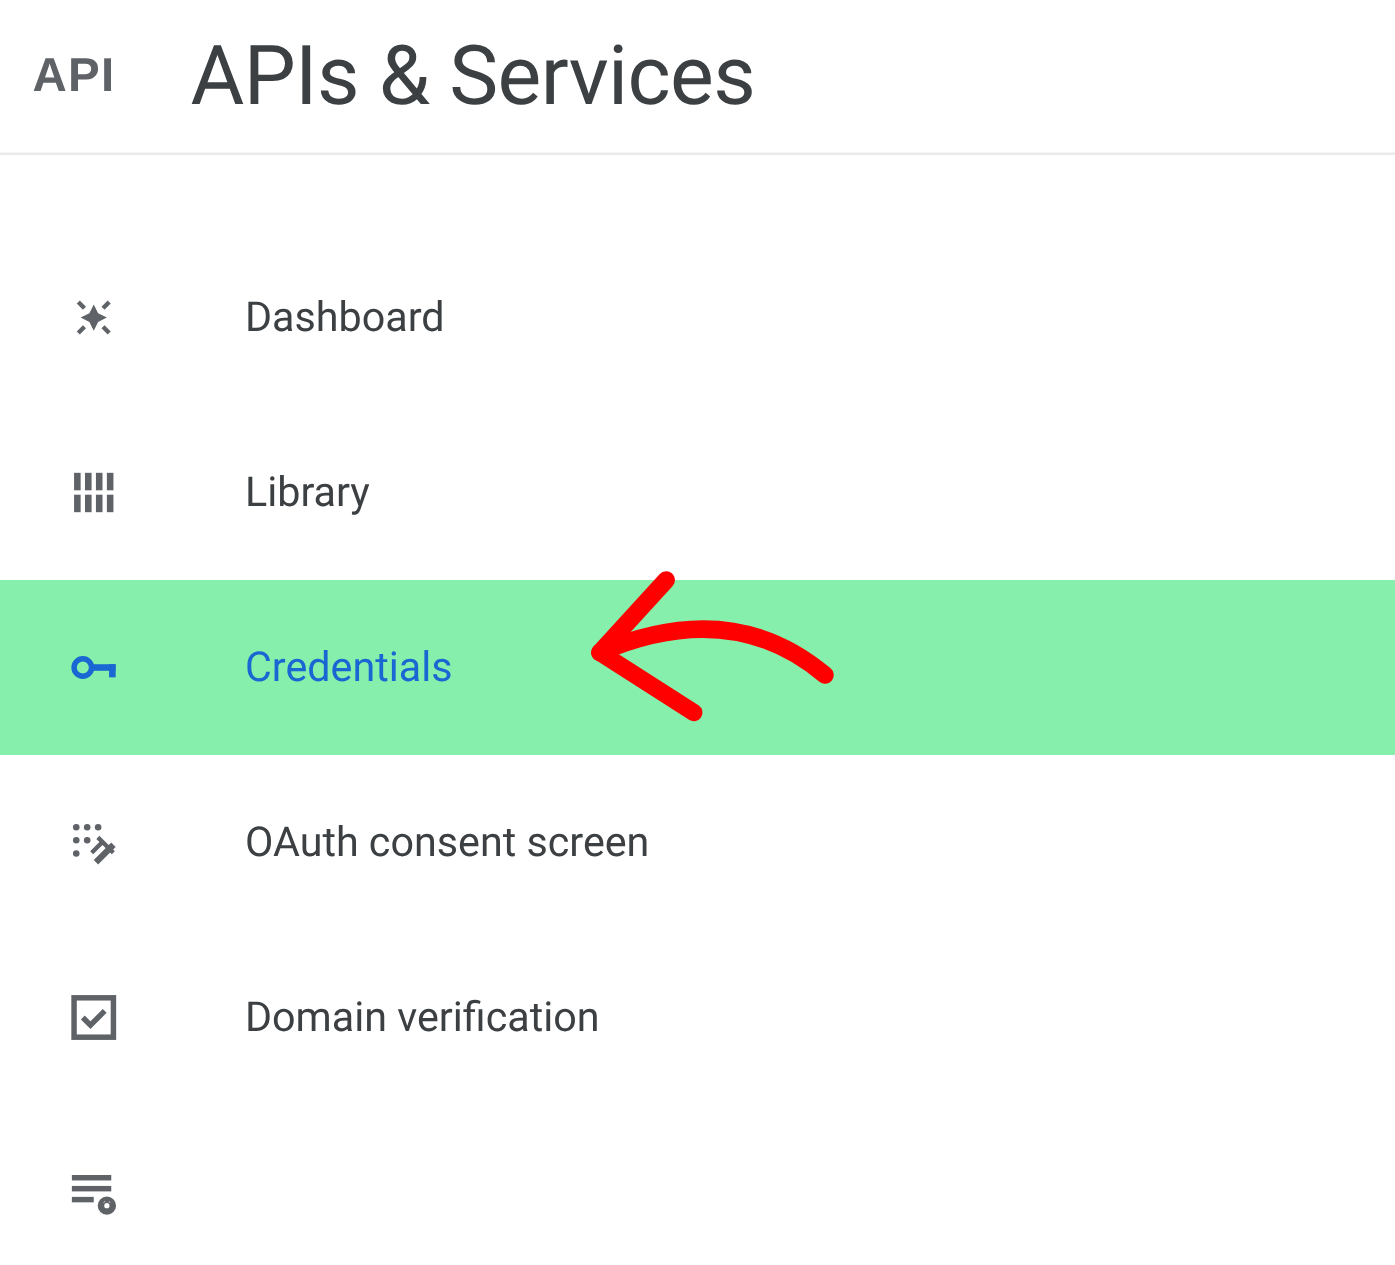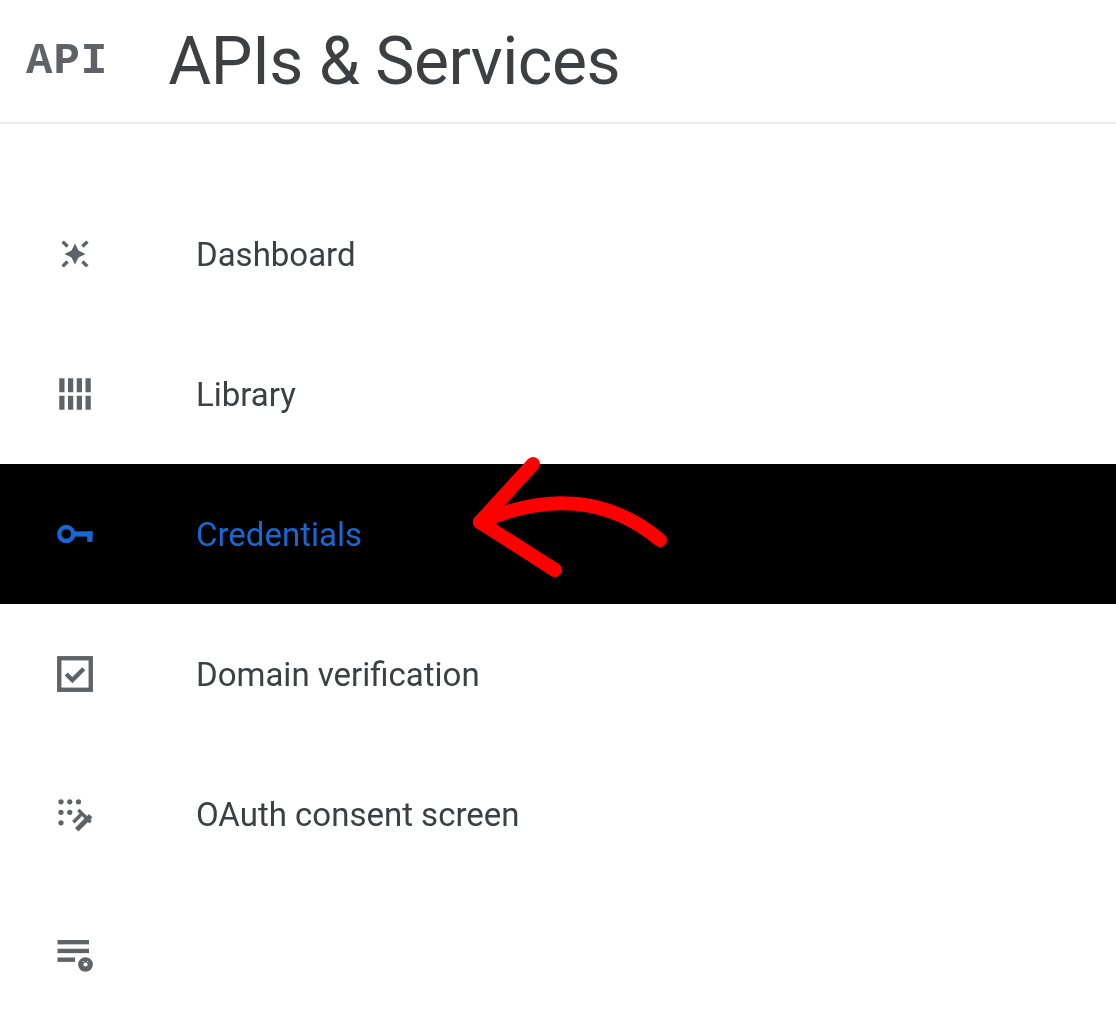--- a/index.html
+++ b/index.html
@@ -16,22 +16,22 @@
       position: relative;
     }
     .header {
       display: flex;
       align-items: center;
       padding: 30px 30px 30px 30px;
       height: 124px;
       border-bottom: 2px solid #eaeaea;
     }
     .api-logo {
-      font-family: Liberation Mono, monospace;
-      font-size: 44px;
+      font-family: Liberation Sans, sans-serif;
+      font-size: 38px;
       font-weight: 900;
       color: #5f6368;
       letter-spacing: 1px;
       margin-right: 60px;
       margin-left: -4px;
     }
     .page-title {
       font-size: 66px;
       font-weight: 400;
       color: #3c4043;
@@ -42,21 +42,21 @@
     }
     .nav-item {
       display: flex;
       align-items: center;
       height: 140px;
       padding-left: 54px;
       cursor: pointer;
       position: relative;
     }
     .nav-item.selected {
-      background: #000000;
+      background: #86efac;
     }
     .nav-item.selected .nav-label {
       color: #1967d2;
     }
     .nav-icon {
       width: 42px;
       height: 42px;
       display: flex;
       align-items: center;
       justify-content: center;
@@ -121,42 +121,42 @@
         <circle cx="7" cy="12" r="4" fill="none" stroke="#1967d2" stroke-width="2.5"></circle>
         <rect x="10" y="10.5" width="12" height="3" fill="#1967d2"></rect>
         <rect x="19" y="10.5" width="3" height="6" fill="#1967d2"></rect>
       </svg>
     </span>
     <span class="nav-label">Credentials</span>
   </div>
 
   <div class="nav-item">
     <span class="nav-icon">
-      <svg width="42" height="42" viewBox="0 0 24 24" fill="none" stroke="#5f6368" stroke-width="2.5">
-        <rect x="3" y="3" width="18" height="18" rx="0"></rect>
-        <path d="M7 12 L10.5 15.5 L17 9" stroke-width="2.5"></path>
-      </svg>
-    </span>
-    <span class="nav-label">Domain verification</span>
-  </div>
-
-  <div class="nav-item">
-    <span class="nav-icon">
       <svg width="42" height="42" viewBox="0 0 24 24" fill="#5f6368">
         <circle cx="4" cy="5" r="1.5"></circle>
         <circle cx="9" cy="5" r="1.5"></circle>
         <circle cx="14" cy="5" r="1.5"></circle>
         <circle cx="4" cy="11" r="1.5"></circle>
         <circle cx="9" cy="11" r="1.5"></circle>
         <circle cx="4" cy="17" r="1.5"></circle>
         <path d="M11 13 L21 13 L21 15 L15 15 L15 21 L13 21 L13 15 L11 15 Z" transform="rotate(45 16 16) translate(-1,-1)"></path>
         <path d="M12 20 L20 12 L22 14 L14 22 Z"></path>
       </svg>
     </span>
     <span class="nav-label">OAuth consent screen</span>
+  </div>
+
+  <div class="nav-item">
+    <span class="nav-icon">
+      <svg width="42" height="42" viewBox="0 0 24 24" fill="none" stroke="#5f6368" stroke-width="2.5">
+        <rect x="3" y="3" width="18" height="18" rx="0"></rect>
+        <path d="M7 12 L10.5 15.5 L17 9" stroke-width="2.5"></path>
+      </svg>
+    </span>
+    <span class="nav-label">Domain verification</span>
   </div>
 
   <div class="nav-item">
     <span class="nav-icon">
       <svg width="42" height="42" viewBox="0 0 24 24" fill="#5f6368">
         <rect x="2" y="4" width="18" height="2.5"></rect>
         <rect x="2" y="9" width="18" height="2.5"></rect>
         <rect x="2" y="14" width="10" height="2.5"></rect>
         <circle cx="18" cy="18" r="3.2" fill="none" stroke="#5f6368" stroke-width="2"></circle>
         <path d="M18 15 L18 18 L20 19" stroke="#5f6368" stroke-width="1.5" fill="none"></path>

